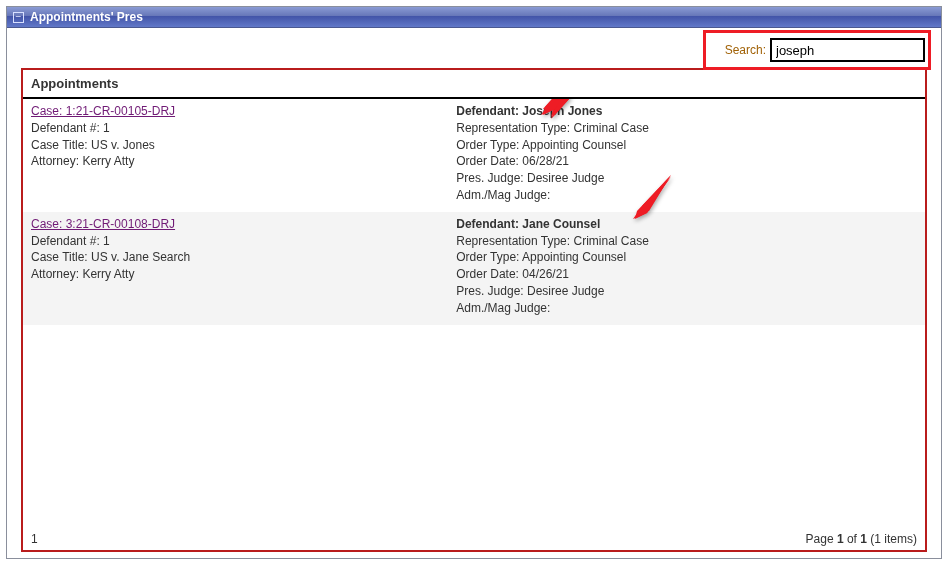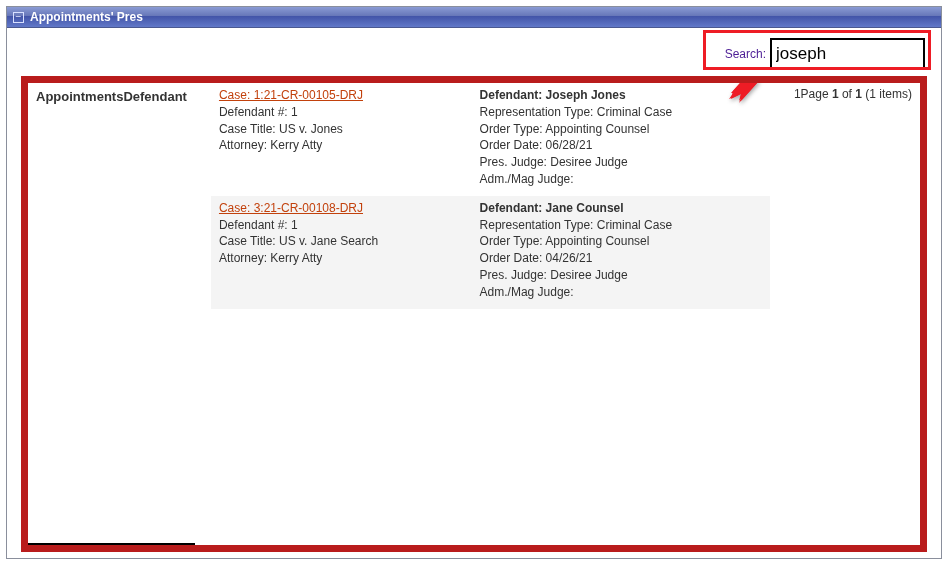--- a/index.html
+++ b/index.html
@@ -59,38 +59,37 @@
       top: -8px;
       right: -4px;
       width: 228px;
       height: 40px;
       border: 3px solid #ee1c25;
       pointer-events: none;
     }
     .search-label {
       margin-right: 4px;
       align-self: center;
-      color: #4c1d95;
+      color: #a16207;
     }
     .search-input {
       border: 2px solid #000;
       padding: 2px 4px;
       font-family: inherit;
-      font-size: 17px;
+      font-size: 13px;
       width: 155px;
-      height: 32px;
+      height: 24px;
       outline: none;
     }
     .grid {
-      border: 7px solid #b91c1c;
+      border: 2px solid #b91c1c;
       flex: 1;
       display: flex;
-      flex-direction: row;
+      flex-direction: column;
       overflow: hidden;
-      gap: 16px;
     }
     .grid-header {
       display: flex;
       border-bottom: 2px solid #000;
       font-weight: bold;
       padding: 6px 8px;
       font-size: 13px;
     }
     .col-appt { flex: 0 0 48%; }
     .col-def { flex: 1; }
@@ -101,21 +100,21 @@
     }
     .row {
       display: flex;
       padding: 4px 8px 8px 8px;
       font-size: 12px;
       line-height: 1.4;
     }
     .row.alt { background: #f4f4f4; }
     .row .col-appt, .row .col-def { }
     .case-link {
-      color: #c2410c;
+      color: #701a75;
       text-decoration: underline;
       cursor: pointer;
     }
     .def-name { font-weight: bold; }
     .arrow {
       position: absolute;
       pointer-events: none;
       z-index: 50;
     }
     .arrow svg { display: block; filter: drop-shadow(1px 2px 2px rgba(0,0,0,0.35)); }
@@ -140,21 +139,20 @@
 
     <div class="search-wrap">
       <div class="search-highlight"></div>
       <span class="search-label">Search:</span>
       <input class="search-input" type="text" value="joseph" style="">
     </div>
 
     <div class="grid">
       <div class="grid-header">
         <div class="col-appt">Appointments</div>
-        <div class="col-def">Defendant</div>
       </div>
       <div class="grid-body">
 
         <div class="arrow" style="left:510px; top:-28px;">
           <svg width="48" height="48" viewBox="0 0 48 48">
             <path d="M40 4 L10 38 L20 38 L18 46 L34 28 L26 24 Z" fill="#ee1c25"></path>
             <path d="M40 4 L14 36 L22 34 L20 44 L36 26 L28 22 Z" fill="#ee1c25"></path>
             <polygon points="44,2 12,38 24,34 20,46 38,26 30,20" fill="#ee1c25"></polygon>
             <polygon points="44,2 10,40 10,46 16,46 46,8" fill="none"></polygon>
             <polygon points="46,0 14,36 22,38 18,48 36,28 28,22" fill="#ee1c25"></polygon>

